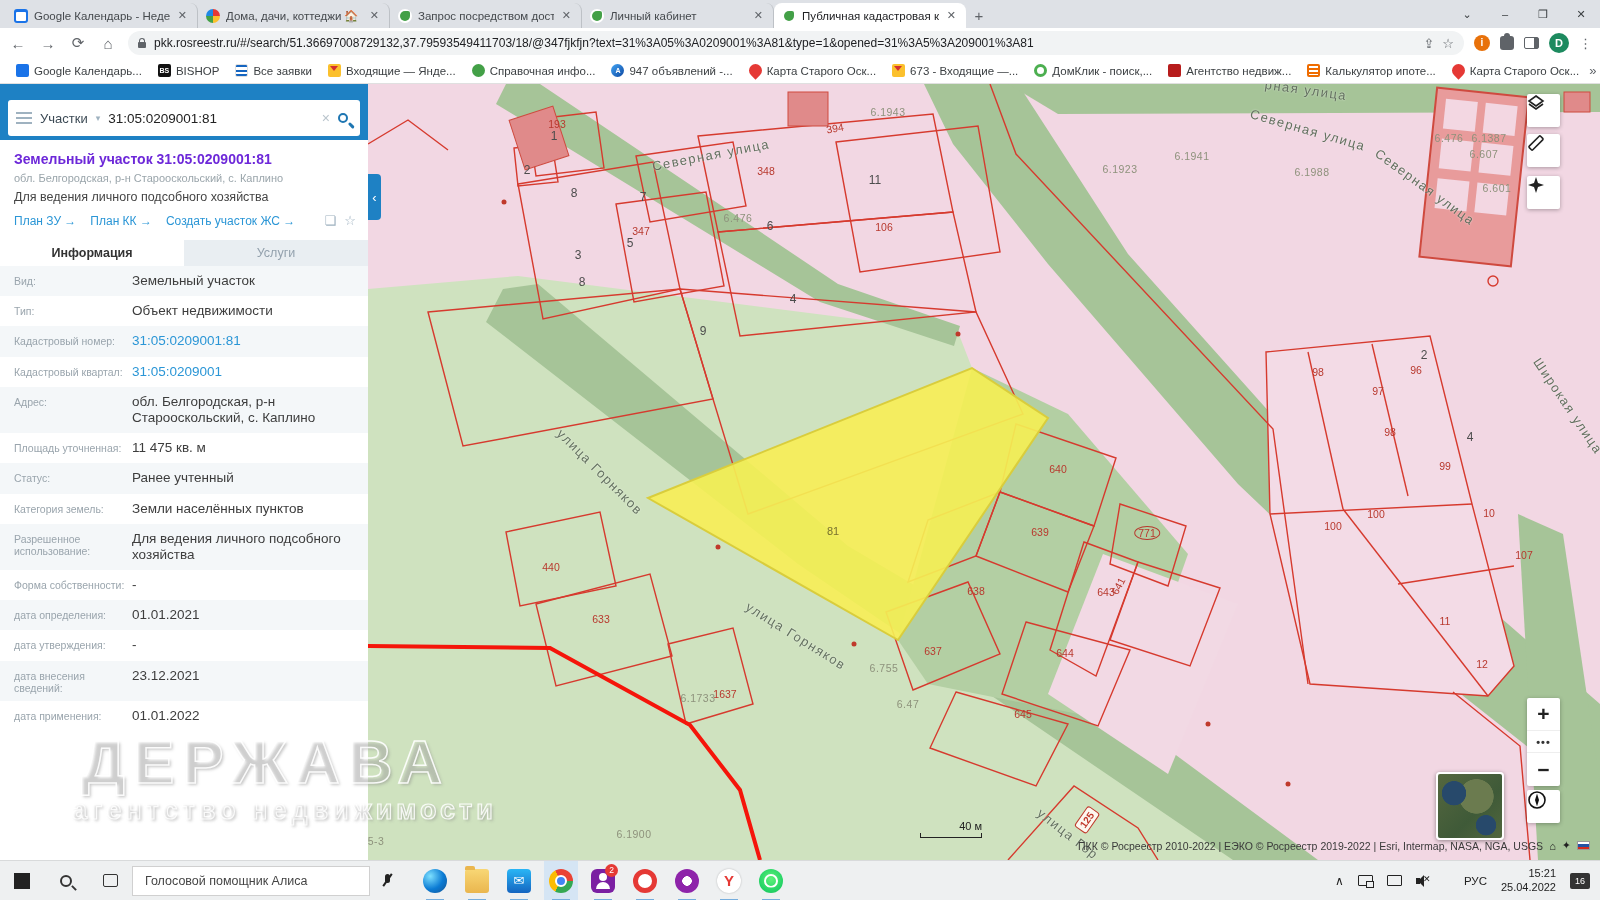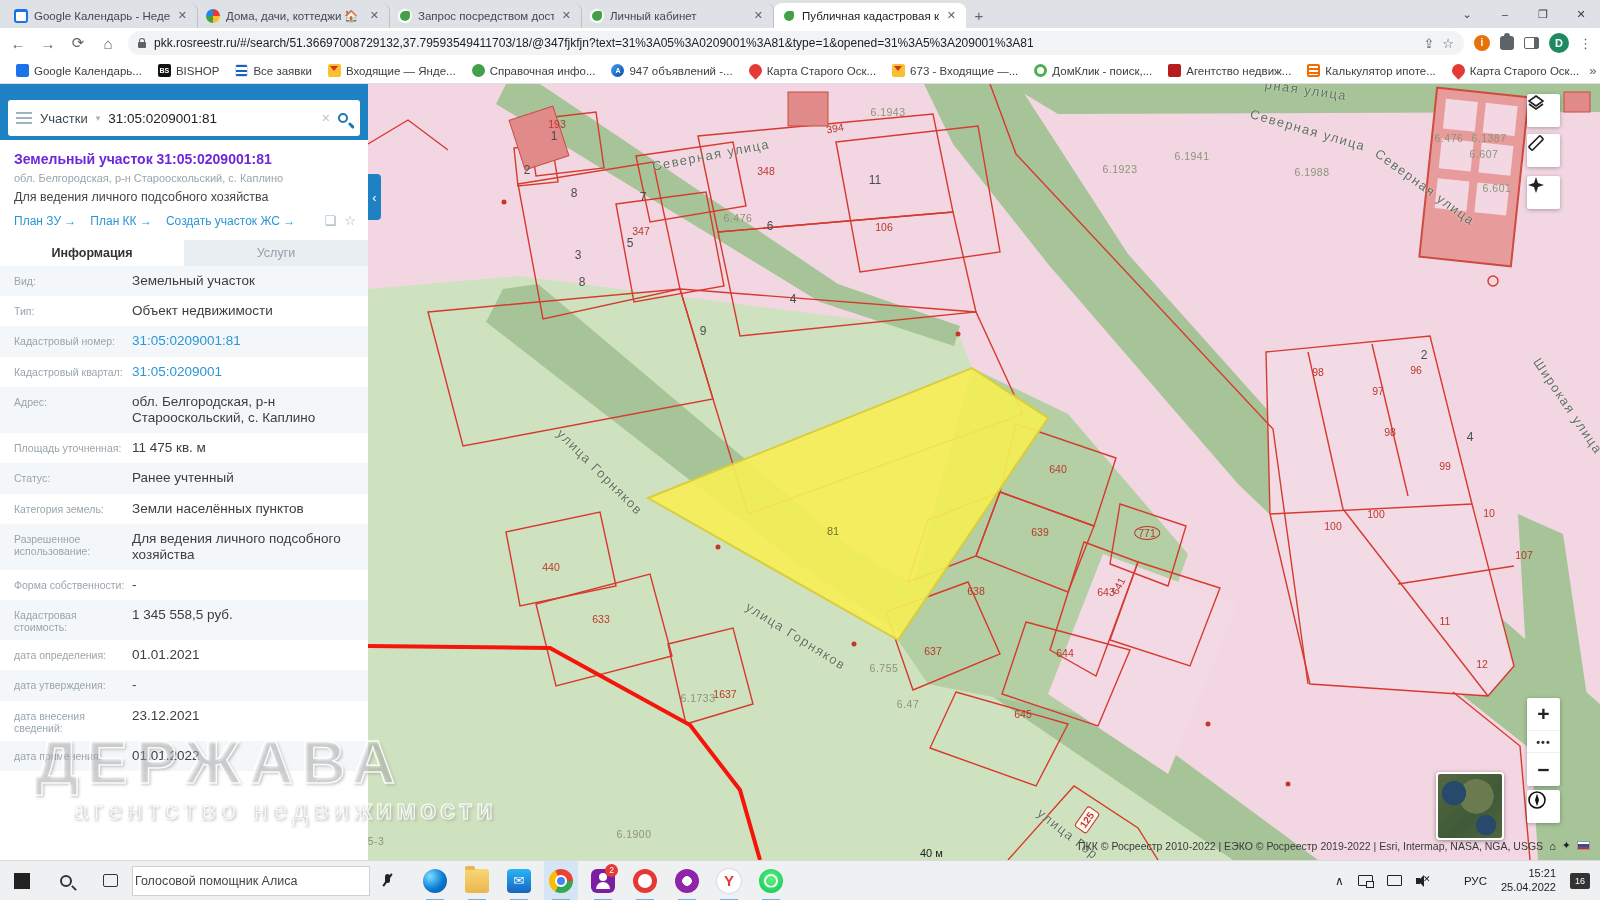--- a/index.html
+++ b/index.html
@@ -107,45 +107,45 @@
   .zoom-card .ctl-btn { border-bottom:1px solid #eee; } .zoom-card .ctl-btn:last-child{border-bottom:none;}
   .zoom-glyph { font-size:21px; color:#222; font-weight:bold; }
   .dots3 { letter-spacing:1px; color:#333; font-size:11px; font-weight:bold; }
 
   .minimap { position:absolute; left:1068px; top:688px; width:68px; height:68px; border:2px solid #fff; border-radius:4px; z-index:3;
              background:radial-gradient(circle at 25% 30%, #27496b 0 18%, transparent 19%),
                         radial-gradient(circle at 75% 80%, #27496b 0 14%, transparent 15%),
                         radial-gradient(circle at 60% 35%, #6b7b4f 0 30%, transparent 31%),
                         linear-gradient(135deg,#55673f,#3f5a38 60%,#51663e); box-shadow:0 1px 4px rgba(0,0,0,.4); }
 
-  .scalebar { position:absolute; left:552px; top:763px; z-index:3; text-align:left; }
+  .scalebar { position:absolute; left:552px; top:736px; z-index:3; text-align:right; }
   .scalebar .sc-txt { font-size:11px; color:#222; }
   .scalebar .sc-line { width:62px; height:5px; border:1.5px solid #222; border-top:none; margin-top:1px; }
 
   .attribution { position:absolute; right:10px; bottom:8px; z-index:3; display:flex; align-items:center; gap:6px; }
   .attr-text { font-size:10.5px; color:#3a3a3a; }
   .attr-ic { font-size:11px; color:#222; }
   .flag { width:13px; height:9px; background:linear-gradient(#fff 33%, #2453a4 33% 66%, #d52b1e 66%); border:1px solid #999; }
 
   
   .wm { position:absolute; left:34px; top:726px; z-index:40; pointer-events:none; }
   .wm-1 { font-size:62px; font-weight:bold; letter-spacing:8px; color:rgba(255,255,255,.13);
-          -webkit-text-stroke:1.5px rgba(255,255,255,.9); text-shadow:2px 2px 3px rgba(130,130,130,.45); }
+          -webkit-text-stroke:1.5px rgba(255,255,255,.9); text-shadow:2px 2px 3px rgba(130,130,130,.45);text-align:center; }
   .wm-2 { font-size:27px; font-weight:bold; letter-spacing:4px; margin:-2px 0 0 38px; color:rgba(255,255,255,.13);
           -webkit-text-stroke:1.2px rgba(255,255,255,.85); text-shadow:2px 2px 3px rgba(130,130,130,.4); }
 
   
   .taskbar { position:absolute; left:0; top:860px; width:1600px; height:40px; background:#eef0f1; border-top:1px solid #d8dadb;
              display:flex; align-items:center; z-index:60; }
   .tb-btn { width:44px; height:40px; display:flex; align-items:center; justify-content:center; }
   .win-logo { width:16px; height:16px; background:conic-gradient(#222 0 25%, transparent 0 26%, #222 0 50%, transparent 0 51%, #222 0 75%, transparent 0 76%, #222 0); }
   .tb-search-ic { width:12px; height:12px; border:2px solid #333; border-radius:50%; position:relative; }
   .tb-search-ic:after { content:""; position:absolute; left:9px; top:10px; width:6px; height:2px; background:#333; transform:rotate(45deg); }
   .taskview { width:15px; height:13px; border:1.5px solid #333; border-radius:2px; }
-  .alisa-box { width:238px; height:30px; background:#fff; border:1px solid #d0d0d0; display:flex; align-items:center; padding:0 2px; gap:8px; }
+  .alisa-box { width:238px; height:30px; background:#fff; border:1px solid #d0d0d0; display:flex; align-items:center; padding:0 12px; gap:8px; }
   .alisa-text { font-size:12.5px; color:#444; white-space:nowrap; }
   .mic-muted { width:10px; height:14px; position:relative; margin:0 12px; }
   .mic-muted .mic-body { position:absolute; left:3px; top:0; width:5px; height:9px; background:#222; border-radius:3px; }
   .mic-muted .mic-slash { position:absolute; left:-2px; top:5px; width:15px; height:2px; background:#222; transform:rotate(-55deg); }
   .tb-apps { display:flex; align-items:center; margin-left:14px; gap:8px; }
   .app { width:34px; height:40px; display:flex; align-items:center; justify-content:center; position:relative; }
   .app .runline { position:absolute; bottom:0; left:8px; right:8px; height:2px; background:#76aede; }
   .app.chrome-app { background:#d5e5f4; }
   .ic { width:24px; height:24px; position:relative; }
   .ic.edge { border-radius:50%; background:radial-gradient(circle at 30% 30%, #7de0ff, #0b7bd4 55%, #15518f); }
@@ -355,24 +355,20 @@
             <div class="info-label">Категория земель:</div>
             <div class="info-value">Земли населённых пунктов</div>
           </div>
           <div class="info-row">
             <div class="info-label">Разрешенное использование:</div>
             <div class="info-value">Для ведения личного подсобного хозяйства</div>
           </div>
           <div class="info-row">
             <div class="info-label">Форма собственности:</div>
             <div class="info-value">-</div>
-          </div>
-          <div class="info-row">
-            <div class="info-label">Кадастровая стоимость:</div>
-            <div class="info-value">1 345 558,5 руб.</div>
           </div>
           <div class="info-row">
             <div class="info-label">дата определения:</div>
             <div class="info-value">01.01.2021</div>
           </div>
           <div class="info-row">
             <div class="info-label">дата утверждения:</div>
             <div class="info-value">-</div>
           </div>
           <div class="info-row">

